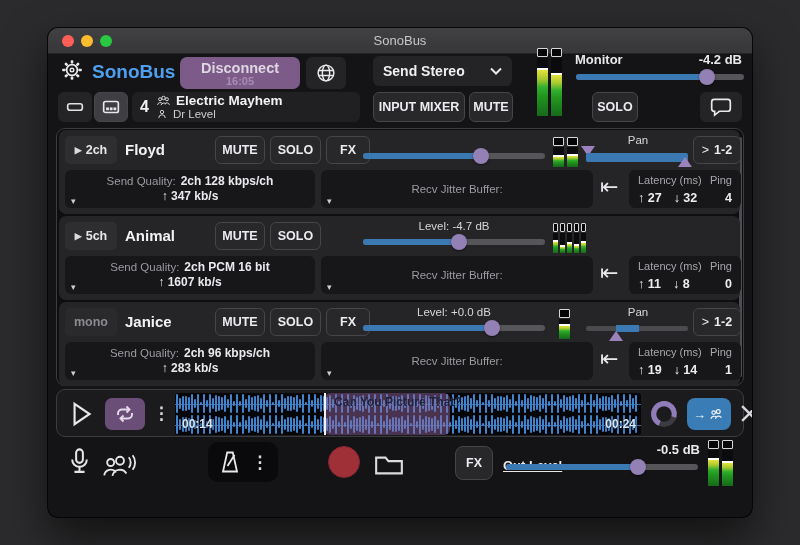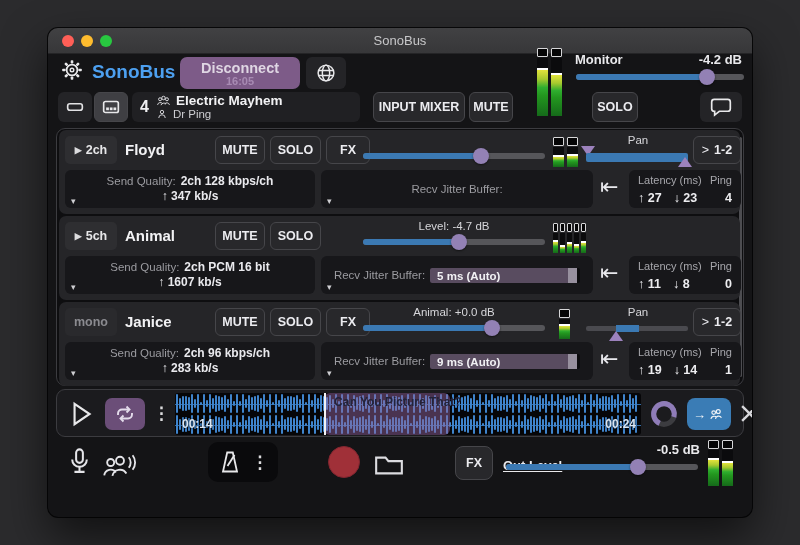--- a/index.html
+++ b/index.html
@@ -171,20 +171,28 @@
     <span class="icon">
       <svg width="22" height="22" viewBox="0 0 24 24" fill="none" stroke="#e8e8ea" stroke-width="1.6">
         <circle cx="12" cy="12" r="8.6"></circle>
         <ellipse cx="12" cy="12" rx="4" ry="8.6"></ellipse>
         <line x1="3.6" y1="9.2" x2="20.4" y2="9.2"></line>
         <line x1="3.6" y1="14.8" x2="20.4" y2="14.8"></line>
       </svg>
     </span>
   </div>
 
+  <div class="btn flat dropdown" style="left:325px; top:28px; width:139px; height:30px;">
+    <span>Send Stereo</span>
+    <span class="icon">
+      <svg width="12" height="8" viewBox="0 0 12 8" fill="none" stroke="#e8e8ea" stroke-width="2">
+          <polyline points="1,1.5 6,6.5 11,1.5"></polyline>
+        </svg>
+    </span>
+  </div>
 
   <div class="meters" style="left:489px; top:20px; height:68px;">
       <div class="meter" style="width: 11px;">
         <div class="mbox"></div>
         <div class="mbody">
           <div class="mfill" style="height:82%"></div>
         </div>
       </div>
       <div class="meter" style="width: 11px;">
         <div class="mbox"></div>
@@ -235,21 +243,21 @@
         </span>
         <span class="grp-name">Electric Mayhem</span>
       </div>
       <div class="grp-line">
         <span class="icon">
           <svg width="12" height="12" viewBox="0 0 24 24" fill="none" stroke="#cfcfd3" stroke-width="2">
             <circle cx="12" cy="8" r="3.4"></circle>
               <path d="M5.5 20 a6.5 6.5 0 0 1 13 0"></path>
           </svg>
         </span>
-        <span class="grp-user">Dr Ping</span>
+        <span class="grp-user">Dr Level</span>
       </div>
     </div>
   </div>
 
   <div class="btn" style="left:325px; top:64px; width:92px; height:30px;">
     <span>INPUT MIXER</span>
   </div>
   <div class="btn" style="left:421px; top:64px; width:44px; height:30px;">
     <span>MUTE</span>
   </div>
@@ -334,21 +342,21 @@
       </div>
       <div class="reset-glyph" style="left:541px; top:44px;">⇤</div>
       <div class="lat-panel" style="left:570px; width:112px;">
         <div class="lat-r1">
             <span>Latency (ms)</span>
             <span>Ping</span>
           </div>
         <div class="lat-r2">
             <span class="pair">
               <span>↑ 27</span>
-              <span>↓ 23</span>
+              <span>↓ 32</span>
             </span>
             <span>4</span>
           </div>
       </div>
     </div>
 
     <div class="peer-row" style="top:87px;">
       <div class="chan-btn">
         <span class="arr">▶</span>
         <span>5ch</span>
@@ -408,25 +416,20 @@
           <span class="sp-val">2ch PCM 16 bit</span>
           </div>
         <div class="sp-line">
             <span class="sp-val">↑ 1607 kb/s</span>
           </div>
         <span class="sp-chev">▾</span>
       </div>
       <div class="subpanel" style="left:262px; width:272px;">
         <div class="sp-line">
             <span class="sp-lbl">Recv Jitter Buffer:</span>
-          <span class="jitter" style="--pct: 93%;">
-            <span class="jfill"></span>
-              <span class="jthumb"></span>
-            <span class="jtext">5 ms (Auto)</span>
-          </span>
           </div>
         <span class="sp-chev">▾</span>
       </div>
       <div class="reset-glyph" style="left:541px; top:44px;">⇤</div>
       <div class="lat-panel" style="left:570px; width:112px;">
         <div class="lat-r1">
             <span>Latency (ms)</span>
             <span>Ping</span>
           </div>
         <div class="lat-r2">
@@ -447,21 +450,21 @@
       <div class="btn" style="left:156px; top:6px; width:50px; height:28px;">
           <span>MUTE</span>
         </div>
       <div class="btn" style="left:211px; top:6px; width:51px; height:28px;">
           <span>SOLO</span>
         </div>
       <div class="btn" style="left:267px; top:6px; width:44px; height:28px;">
           <span>FX</span>
         </div>
 
-      <div class="mini-lbl" style="left:304px; top:4px; width:182px;">Animal: +0.0 dB</div>
+      <div class="mini-lbl" style="left:304px; top:4px; width:182px;">Level: +0.0 dB</div>
       <div class="hslider" style="left: 304px; top: 17px; width: 182px; --pct: 71%;">
         <div class="track">
             <div class="fill"></div>
           </div>
           <div class="knob"></div>
       </div>
 
       <div class="meters" style="left:500px; top:7px; height:30px;">
           <div class="meter" style="width: 11px;">
             <div class="mbox"></div>
@@ -488,25 +491,20 @@
           <span class="sp-val">2ch 96 kbps/ch</span>
           </div>
         <div class="sp-line">
             <span class="sp-val">↑ 283 kb/s</span>
           </div>
         <span class="sp-chev">▾</span>
       </div>
       <div class="subpanel" style="left:262px; width:272px;">
         <div class="sp-line">
             <span class="sp-lbl">Recv Jitter Buffer:</span>
-          <span class="jitter" style="--pct: 93%;">
-            <span class="jfill"></span>
-              <span class="jthumb"></span>
-            <span class="jtext">9 ms (Auto)</span>
-          </span>
           </div>
         <span class="sp-chev">▾</span>
       </div>
       <div class="reset-glyph" style="left:541px; top:44px;">⇤</div>
       <div class="lat-panel" style="left:570px; width:112px;">
         <div class="lat-r1">
             <span>Latency (ms)</span>
             <span>Ping</span>
           </div>
         <div class="lat-r2">

